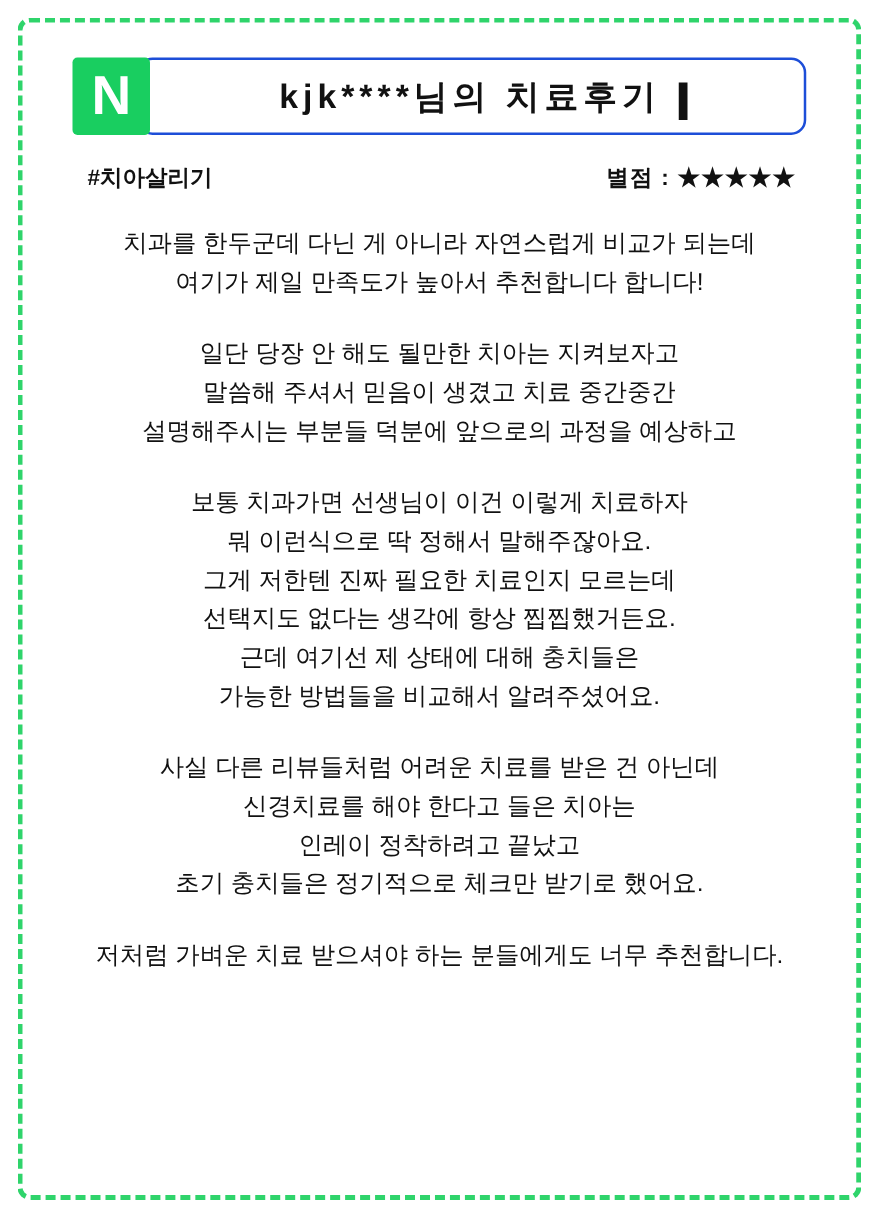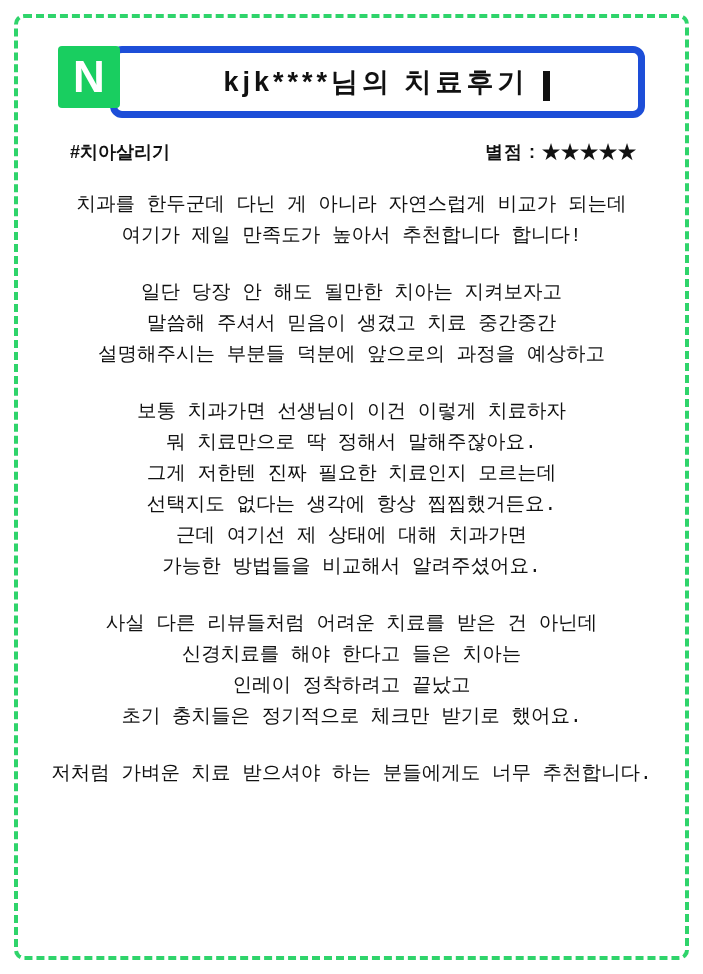--- a/index.html
+++ b/index.html
@@ -54,22 +54,22 @@
     color: #ffffff;
     font-size: 44px;
     font-weight: bold;
     font-family: "Liberation Sans", sans-serif;
     line-height: 1;
     letter-spacing: 0px;
   }
   .title-pill {
     flex: 1 1 auto;
     margin-left: -10px;
-    height: 72px;
-    border: 7px solid #1d4ed8;
+    height: 62px;
+    border: 2px solid #1d4ed8;
     border-radius: 12px;
     background: #ffffff;
     display: flex;
     align-items: center;
     justify-content: center;
     padding-left: 18px;
     box-sizing: border-box;
   }
   .title-text {
     font-size: 27px;
@@ -121,21 +121,20 @@
   }
   .para {
     margin: 0 0 26px 0;
   }
   .para:last-child {
     margin-bottom: 0;
   }
   .para .line {
     display: block;
     white-space: nowrap;
-    font-family: Liberation Mono, monospace;
   }
 </style>
 </head>
 <body>
 
 <div class="page">
   <div class="dashed-frame">
 
     <div class="header-row">
       <div class="logo-box">
@@ -160,24 +159,24 @@
       </p>
 
       <p class="para">
         <span class="line">일단 당장 안 해도 될만한 치아는 지켜보자고</span>
         <span class="line">말씀해 주셔서 믿음이 생겼고 치료 중간중간</span>
         <span class="line">설명해주시는 부분들 덕분에 앞으로의 과정을 예상하고</span>
       </p>
 
       <p class="para">
         <span class="line">보통 치과가면 선생님이 이건 이렇게 치료하자</span>
-        <span class="line">뭐 치료만으로 딱 정해서 말해주잖아요.</span>
+        <span class="line">뭐 이런식으로 딱 정해서 말해주잖아요.</span>
         <span class="line">그게 저한텐 진짜 필요한 치료인지 모르는데</span>
         <span class="line">선택지도 없다는 생각에 항상 찝찝했거든요.</span>
-        <span class="line">근데 여기선 제 상태에 대해 치과가면</span>
+        <span class="line">근데 여기선 제 상태에 대해 충치들은</span>
         <span class="line">가능한 방법들을 비교해서 알려주셨어요.</span>
       </p>
 
       <p class="para">
         <span class="line">사실 다른 리뷰들처럼 어려운 치료를 받은 건 아닌데</span>
         <span class="line">신경치료를 해야 한다고 들은 치아는</span>
         <span class="line">인레이 정착하려고 끝났고</span>
         <span class="line">초기 충치들은 정기적으로 체크만 받기로 했어요.</span>
       </p>
 

